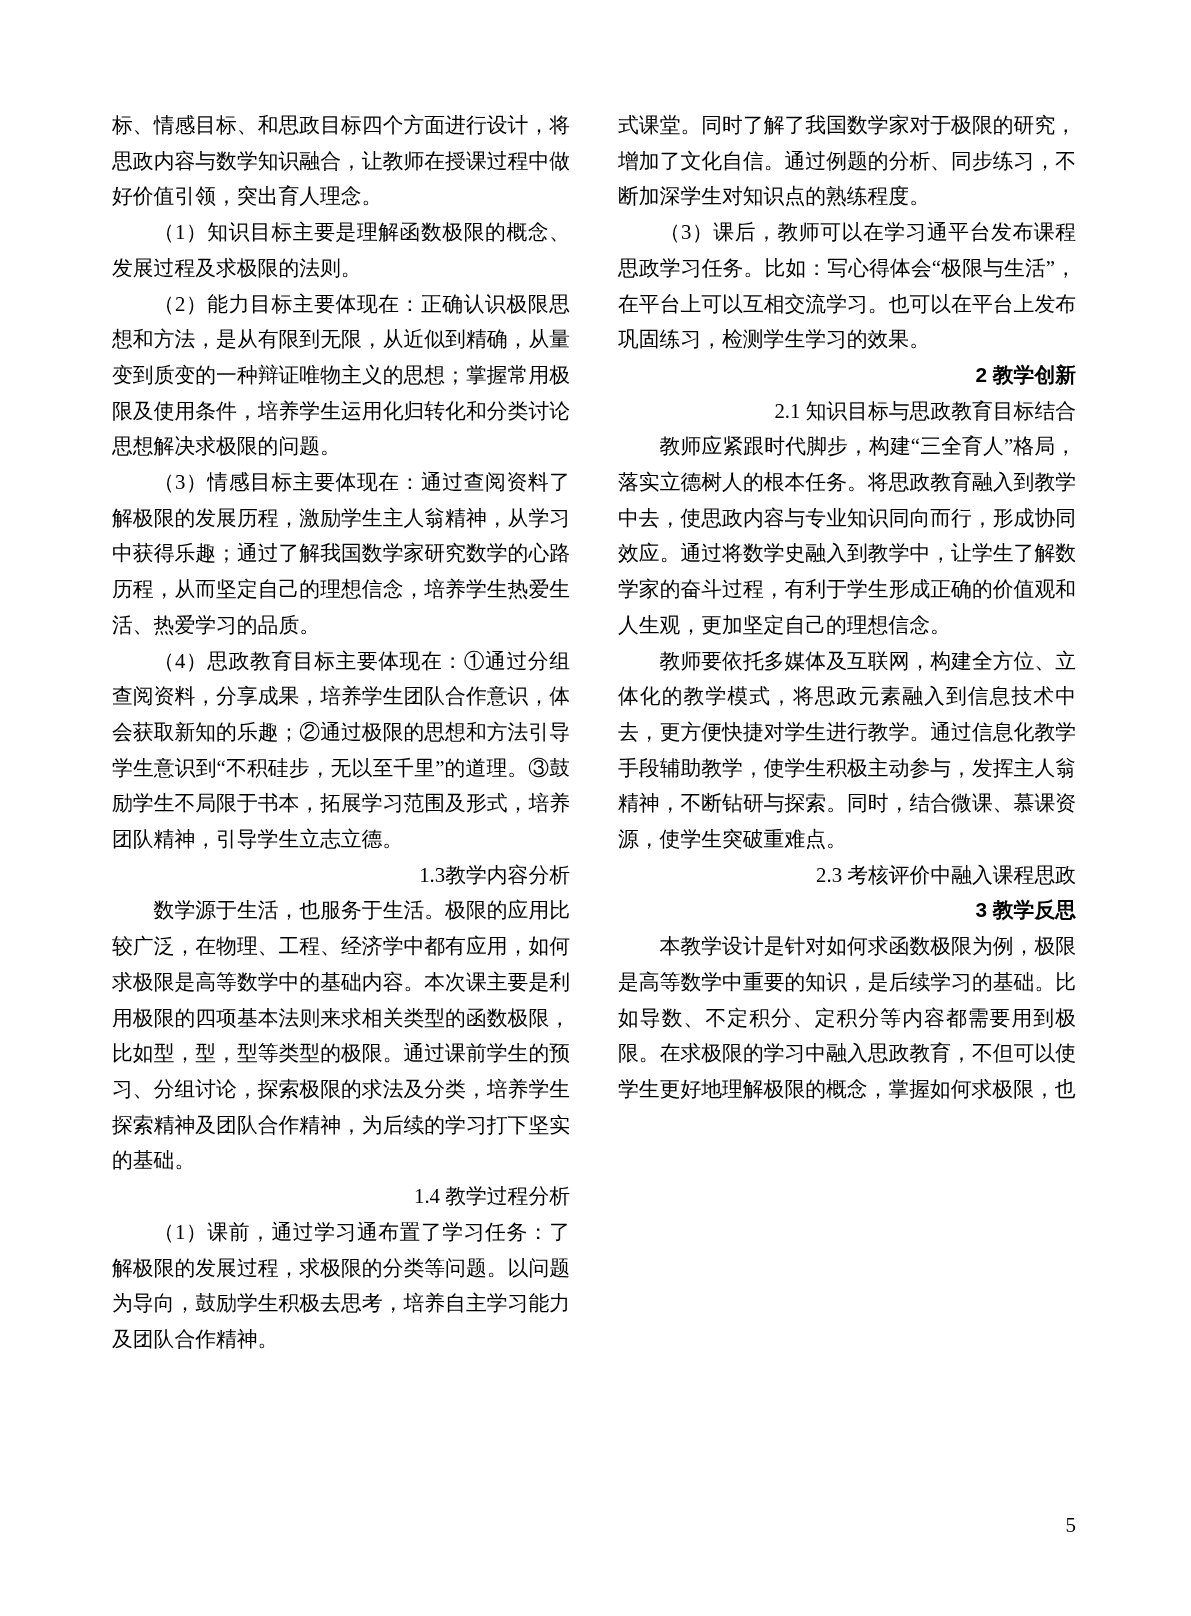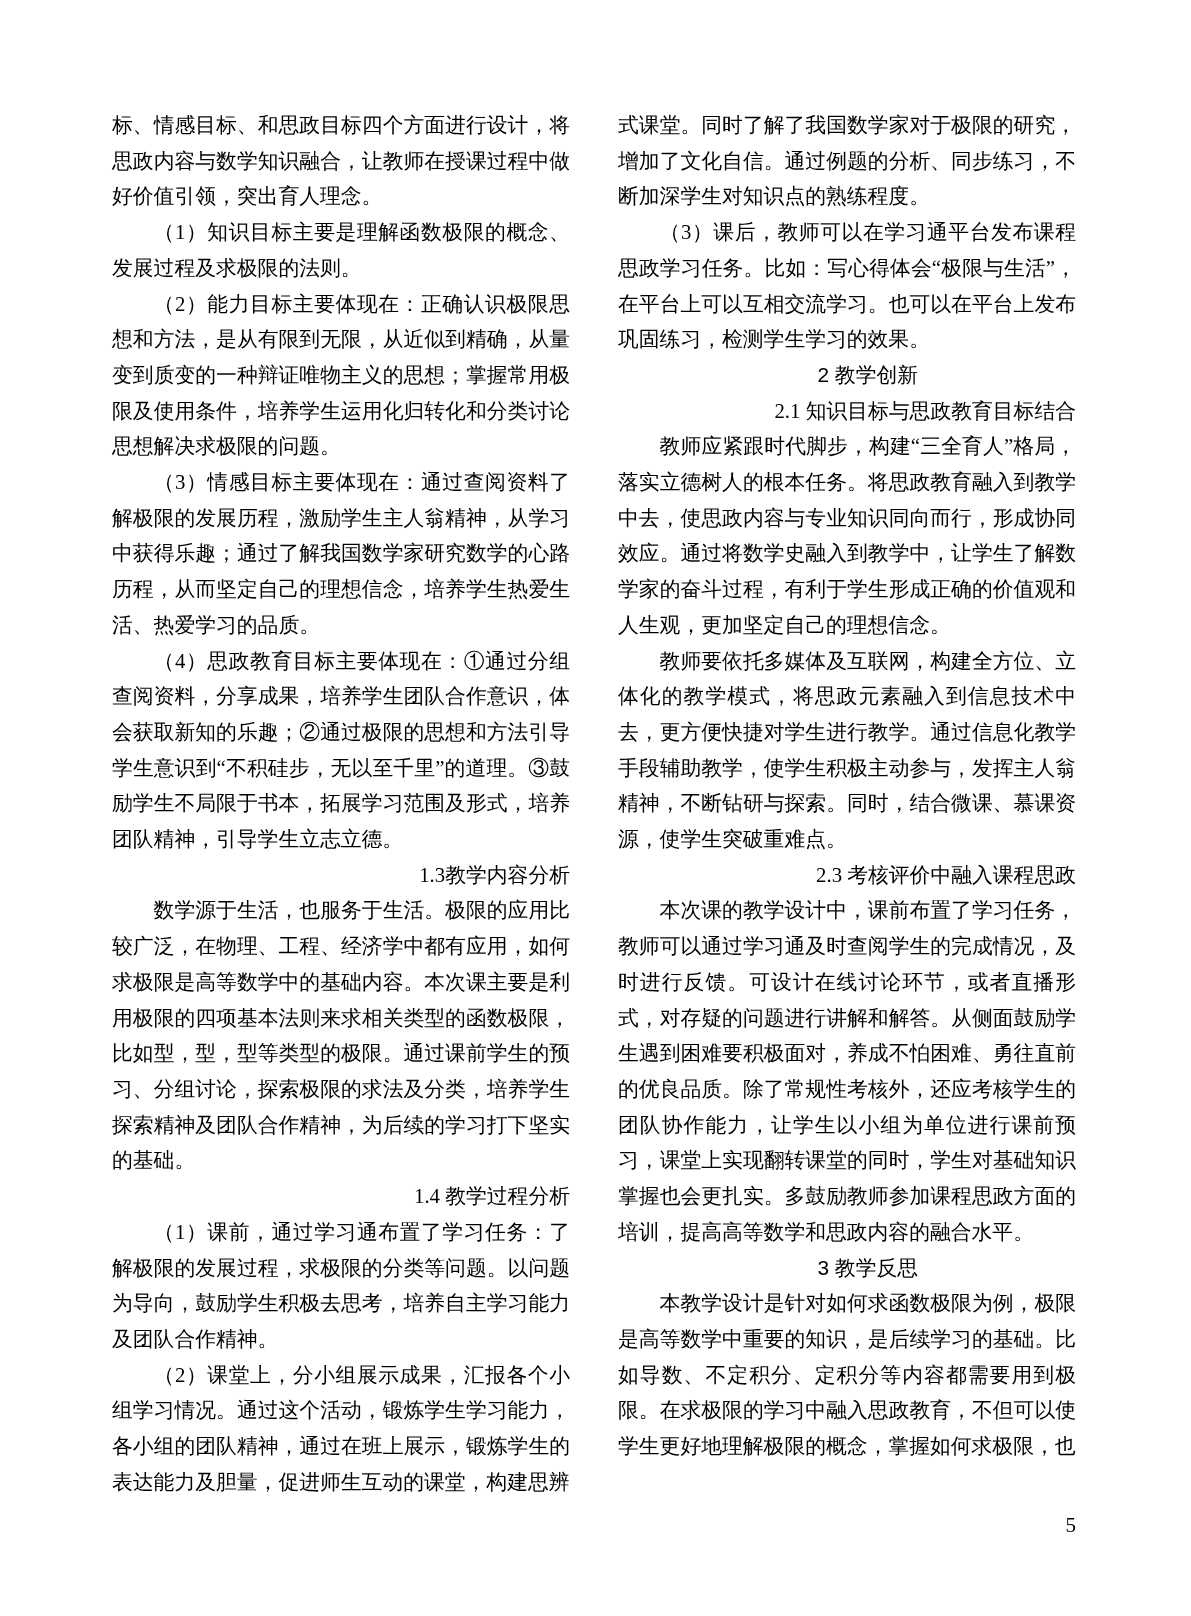--- a/index.html
+++ b/index.html
@@ -31,23 +31,23 @@
   .block {
     font-size: 20.8px;
     line-height: 35.7px;
     text-align: justify;
     text-justify: inter-character;
     word-break: break-all;
     overflow-wrap: break-word;
   }
   .block.indent { text-indent: 2em; }
   .block.h2 {
-    font-weight: normal;
+    font-weight: bold;
     font-family: "Liberation Sans", "DejaVu Sans", sans-serif;
-    text-align: center;
+    text-align: right;
   }
   .block.h3 { text-align: right; }
   .page-number {
     position: absolute;
     top: 1510px;
     right: 115px;
     font-size: 21px;
     line-height: 30px;
   }
 </style>
@@ -59,29 +59,27 @@
     <div class="column" id="col-left">
         <div class="block p">标、情感目标、和思政目标四个方面进行设计，将思政内容与数学知识融合，让教师在授课过程中做好价值引领，突出育人理念。</div>
         <div class="block p indent">（1）知识目标主要是理解函数极限的概念、发展过程及求极限的法则。</div>
         <div class="block p indent">（2）能力目标主要体现在：正确认识极限思想和方法，是从有限到无限，从近似到精确，从量变到质变的一种辩证唯物主义的思想；掌握常用极限及使用条件，培养学生运用化归转化和分类讨论思想解决求极限的问题。</div>
         <div class="block p indent">（3）情感目标主要体现在：通过查阅资料了解极限的发展历程，激励学生主人翁精神，从学习中获得乐趣；通过了解我国数学家研究数学的心路历程，从而坚定自己的理想信念，培养学生热爱生活、热爱学习的品质。</div>
         <div class="block p indent">（4）思政教育目标主要体现在：①通过分组查阅资料，分享成果，培养学生团队合作意识，体会获取新知的乐趣；②通过极限的思想和方法引导学生意识到“不积硅步，无以至千里”的道理。③鼓励学生不局限于书本，拓展学习范围及形式，培养团队精神，引导学生立志立德。</div>
         <div class="block h3 indent">1.3教学内容分析</div>
         <div class="block p indent">数学源于生活，也服务于生活。极限的应用比较广泛，在物理、工程、经济学中都有应用，如何求极限是高等数学中的基础内容。本次课主要是利用极限的四项基本法则来求相关类型的函数极限，比如型，型，型等类型的极限。通过课前学生的预习、分组讨论，探索极限的求法及分类，培养学生探索精神及团队合作精神，为后续的学习打下坚实的基础。</div>
         <div class="block h3 indent">1.4 教学过程分析</div>
         <div class="block p indent">（1）课前，通过学习通布置了学习任务：了解极限的发展过程，求极限的分类等问题。以问题为导向，鼓励学生积极去思考，培养自主学习能力及团队合作精神。</div>
-        <div class="block p indent">（2）课堂上，分小组展示成果，汇报各个小组学习情况。通过这个活动，锻炼学生学习能力，各小组的团队精神，通过在班上展示，锻炼学生的表达能力及胆量，促进师生互动的课堂，构建思辨</div>
       </div>
     <div class="column" id="col-right">
         <div class="block p">式课堂。同时了解了我国数学家对于极限的研究，增加了文化自信。通过例题的分析、同步练习，不断加深学生对知识点的熟练程度。</div>
         <div class="block p indent">（3）课后，教师可以在学习通平台发布课程思政学习任务。比如：写心得体会“极限与生活”，在平台上可以互相交流学习。也可以在平台上发布巩固练习，检测学生学习的效果。</div>
         <div class="block h2 indent">2 教学创新</div>
         <div class="block h3 indent">2.1 知识目标与思政教育目标结合</div>
         <div class="block p indent">教师应紧跟时代脚步，构建“三全育人”格局，落实立德树人的根本任务。将思政教育融入到教学中去，使思政内容与专业知识同向而行，形成协同效应。通过将数学史融入到教学中，让学生了解数学家的奋斗过程，有利于学生形成正确的价值观和人生观，更加坚定自己的理想信念。</div>
         <div class="block p indent">教师要依托多媒体及互联网，构建全方位、立体化的教学模式，将思政元素融入到信息技术中去，更方便快捷对学生进行教学。通过信息化教学手段辅助教学，使学生积极主动参与，发挥主人翁精神，不断钻研与探索。同时，结合微课、慕课资源，使学生突破重难点。</div>
         <div class="block h3 indent">2.3 考核评价中融入课程思政</div>
-        <div class="block p indent">本次课的教学设计中，课前布置了学习任务，教师可以通过学习通及时查阅学生的完成情况，及时进行反馈。可设计在线讨论环节，或者直播形式，对存疑的问题进行讲解和解答。从侧面鼓励学生遇到困难要积极面对，养成不怕困难、勇往直前的优良品质。除了常规性考核外，还应考核学生的团队协作能力，让学生以小组为单位进行课前预习，课堂上实现翻转课堂的同时，学生对基础知识掌握也会更扎实。多鼓励教师参加课程思政方面的培训，提高高等数学和思政内容的融合水平。</div>
         <div class="block h2 indent">3 教学反思</div>
         <div class="block p indent">本教学设计是针对如何求函数极限为例，极限是高等数学中重要的知识，是后续学习的基础。比如导数、不定积分、定积分等内容都需要用到极限。在求极限的学习中融入思政教育，不但可以使学生更好地理解极限的概念，掌握如何求极限，也</div>
       </div>
   </div>
   <div class="page-number">5</div>
 </div>
 
 </body></html>

